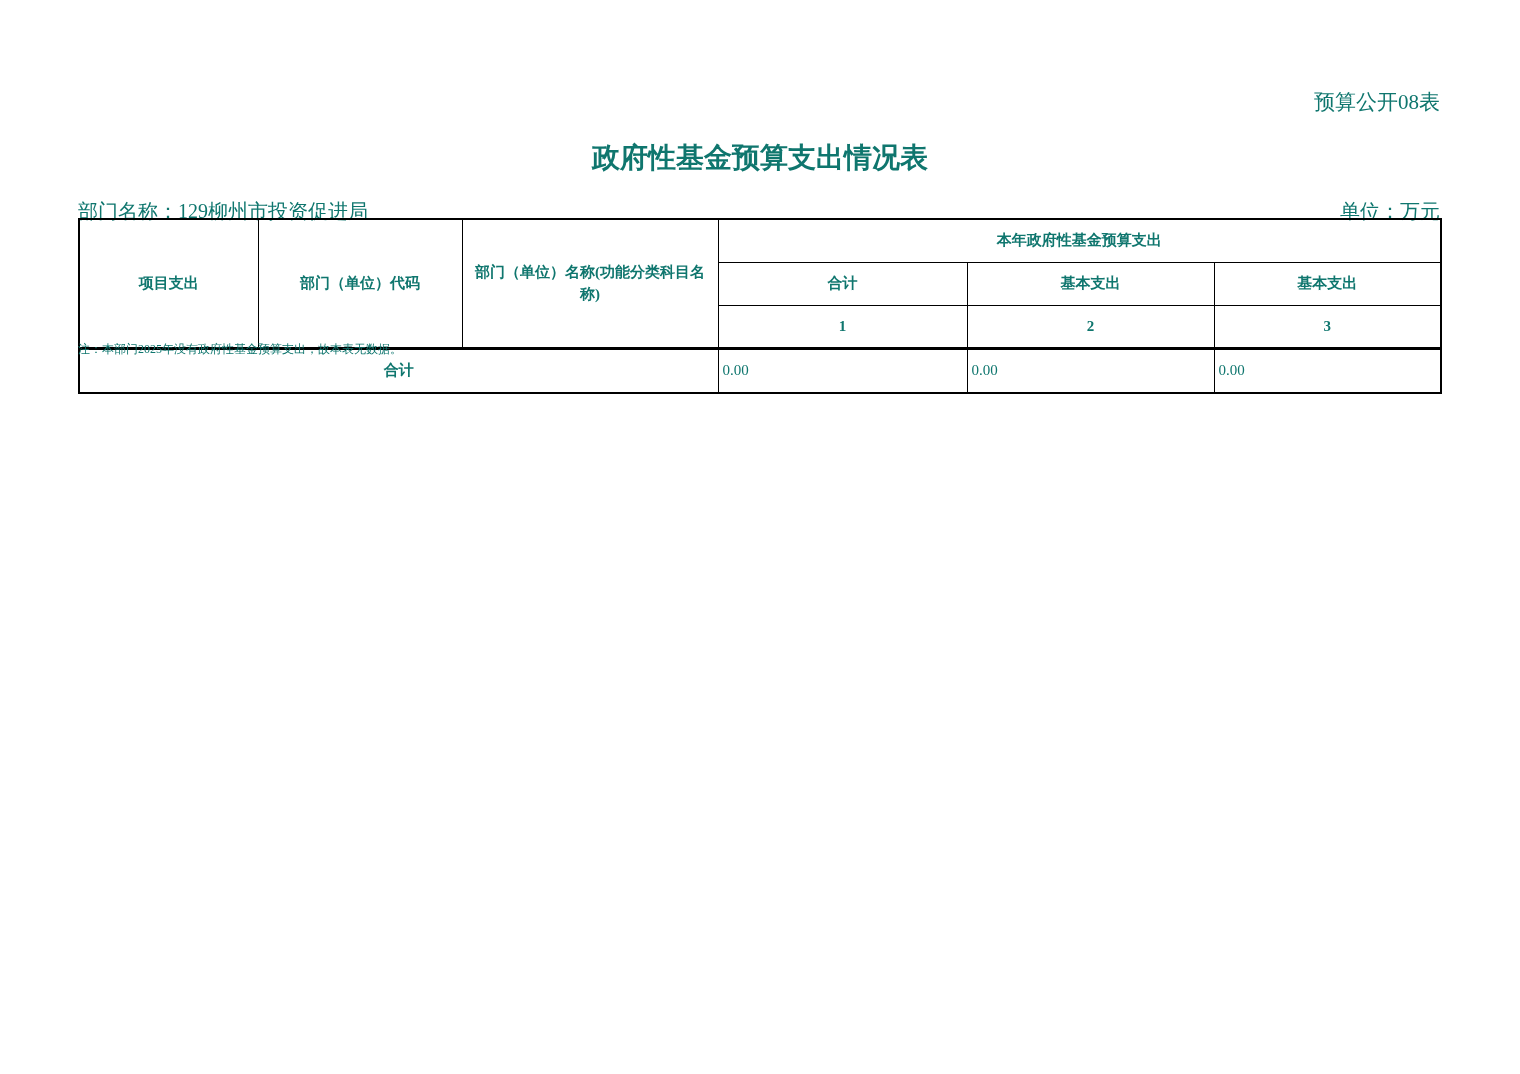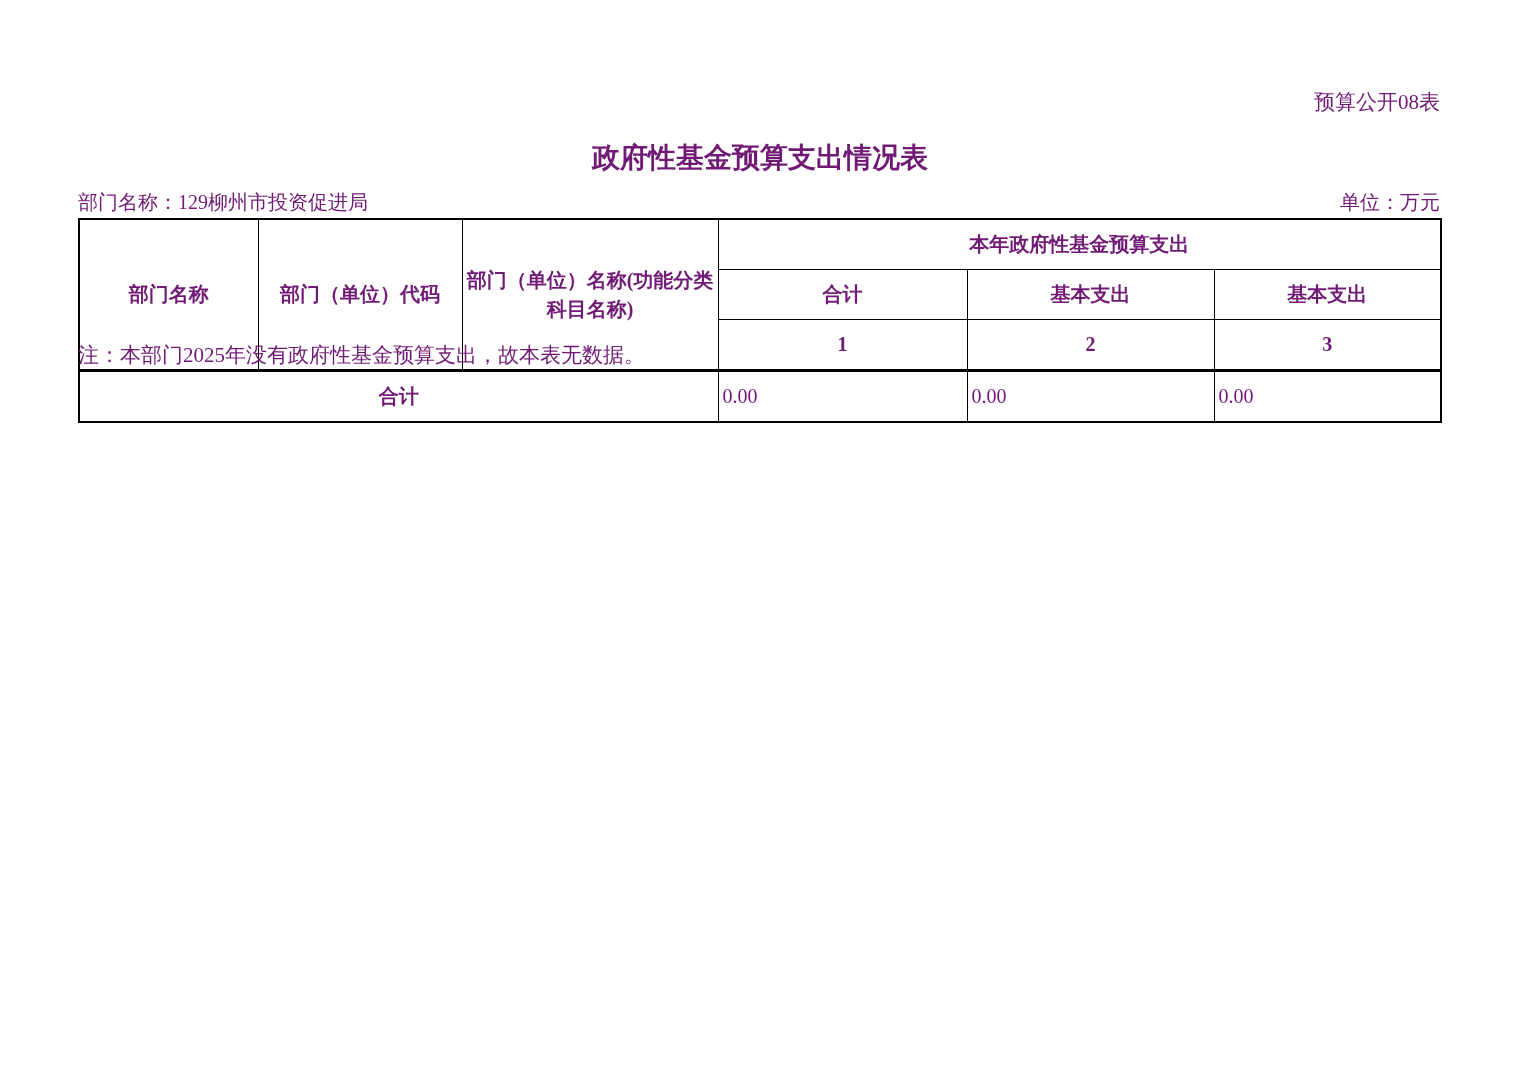--- a/index.html
+++ b/index.html
@@ -5,21 +5,21 @@
   html, body {
     margin: 0;
     padding: 0;
     background: #ffffff;
   }
   .sheet {
     position: relative;
     width: 1520px;
     height: 1074px;
     background: #ffffff;
-    color: #701a75;
+    color: #0f766e;
     font-family: "Liberation Serif", "DejaVu Serif", serif;
     overflow: hidden;
   }
   .form-label {
     position: absolute;
     top: 88px;
     left: 78px;
     width: 1362px;
     text-align: right;
     font-size: 21px;
@@ -28,41 +28,41 @@
     position: absolute;
     top: 139px;
     left: 0;
     width: 100%;
     text-align: center;
     font-size: 28px;
     font-weight: bold;
   }
   .meta-row {
     position: absolute;
-    top: 189px;
+    top: 198px;
     left: 78px;
     width: 1362px;
     display: flex;
     justify-content: space-between;
     align-items: baseline;
     font-size: 20px;
   }
   table.budget {
     position: absolute;
     top: 218px;
     left: 78px;
     width: 1362px;
     border-collapse: collapse;
     table-layout: fixed;
     border: 2px solid #000;
   }
   table.budget th,
   table.budget td {
     border: 1px solid #000;
-    font-size: 20px;
+    font-size: 15px;
     line-height: 1.45;
     padding: 10px 4px;
     overflow: hidden;
     vertical-align: middle;
   }
   table.budget th {
     font-weight: bold;
     text-align: center;
   }
   tr.hdr-row { height: 29px; }
@@ -77,21 +77,21 @@
   }
   td.num-cell {
     text-align: left;
     padding-right: 5px;
     font-size: 16px;
   }
   .note {
     position: absolute;
     top: 341px;
     left: 78px;
-    font-size: 21px;
+    font-size: 12px;
   }
   .page-number {
     position: absolute;
     top: 1033px;
     left: 0;
     width: 100%;
     text-align: center;
     font-size: 21px;
     font-family: "Liberation Sans", "DejaVu Sans", sans-serif;
   }
@@ -114,21 +114,21 @@
     <colgroup>
       <col style="width:179px">
       <col style="width:204px">
       <col style="width:256px">
       <col style="width:249px">
       <col style="width:247px">
       <col style="width:227px">
     </colgroup>
     <tbody>
       <tr class="hdr-row">
-        <th rowspan="3">部门名称</th>
+        <th rowspan="3">项目支出</th>
         <th rowspan="3">部门（单位）代码</th>
         <th rowspan="3">部门（单位）名称(功能分类科目名称)</th>
         <th colspan="3">本年政府性基金预算支出</th>
       </tr>
       <tr class="hdr-row">
         <th>合计</th>
         <th>基本支出</th>
         <th>基本支出</th>
       </tr>
       <tr class="hdr-row">

